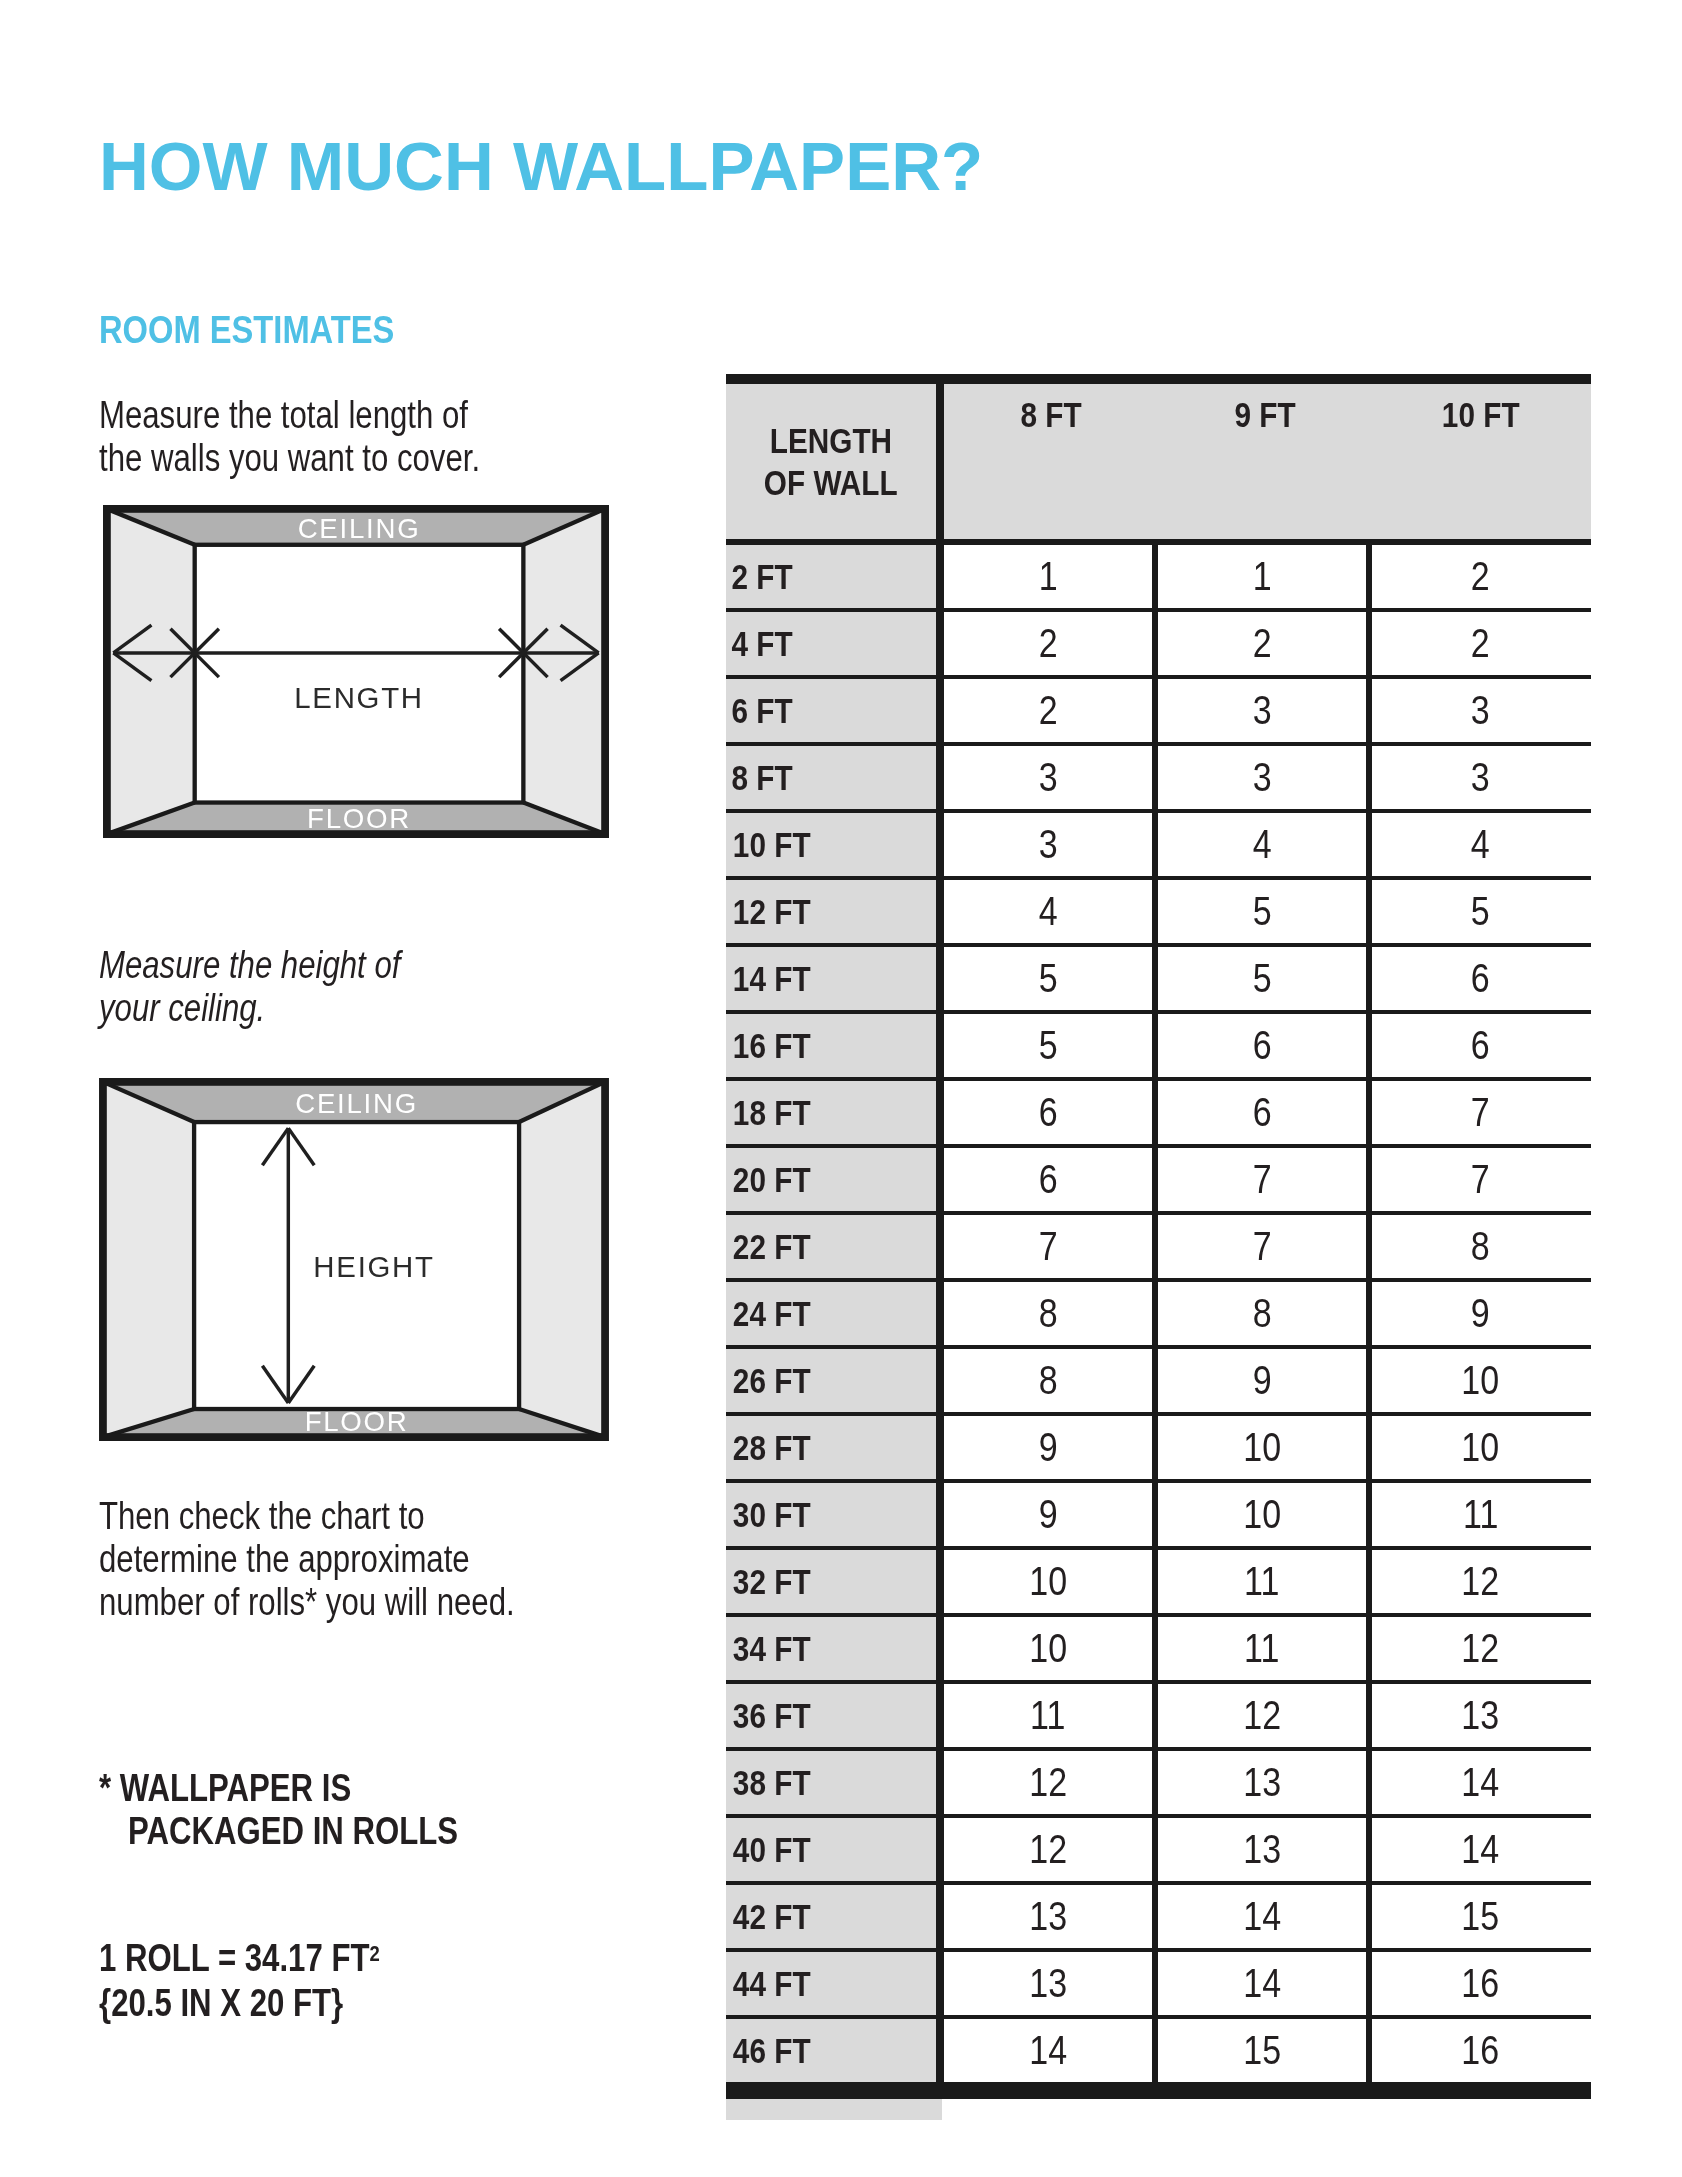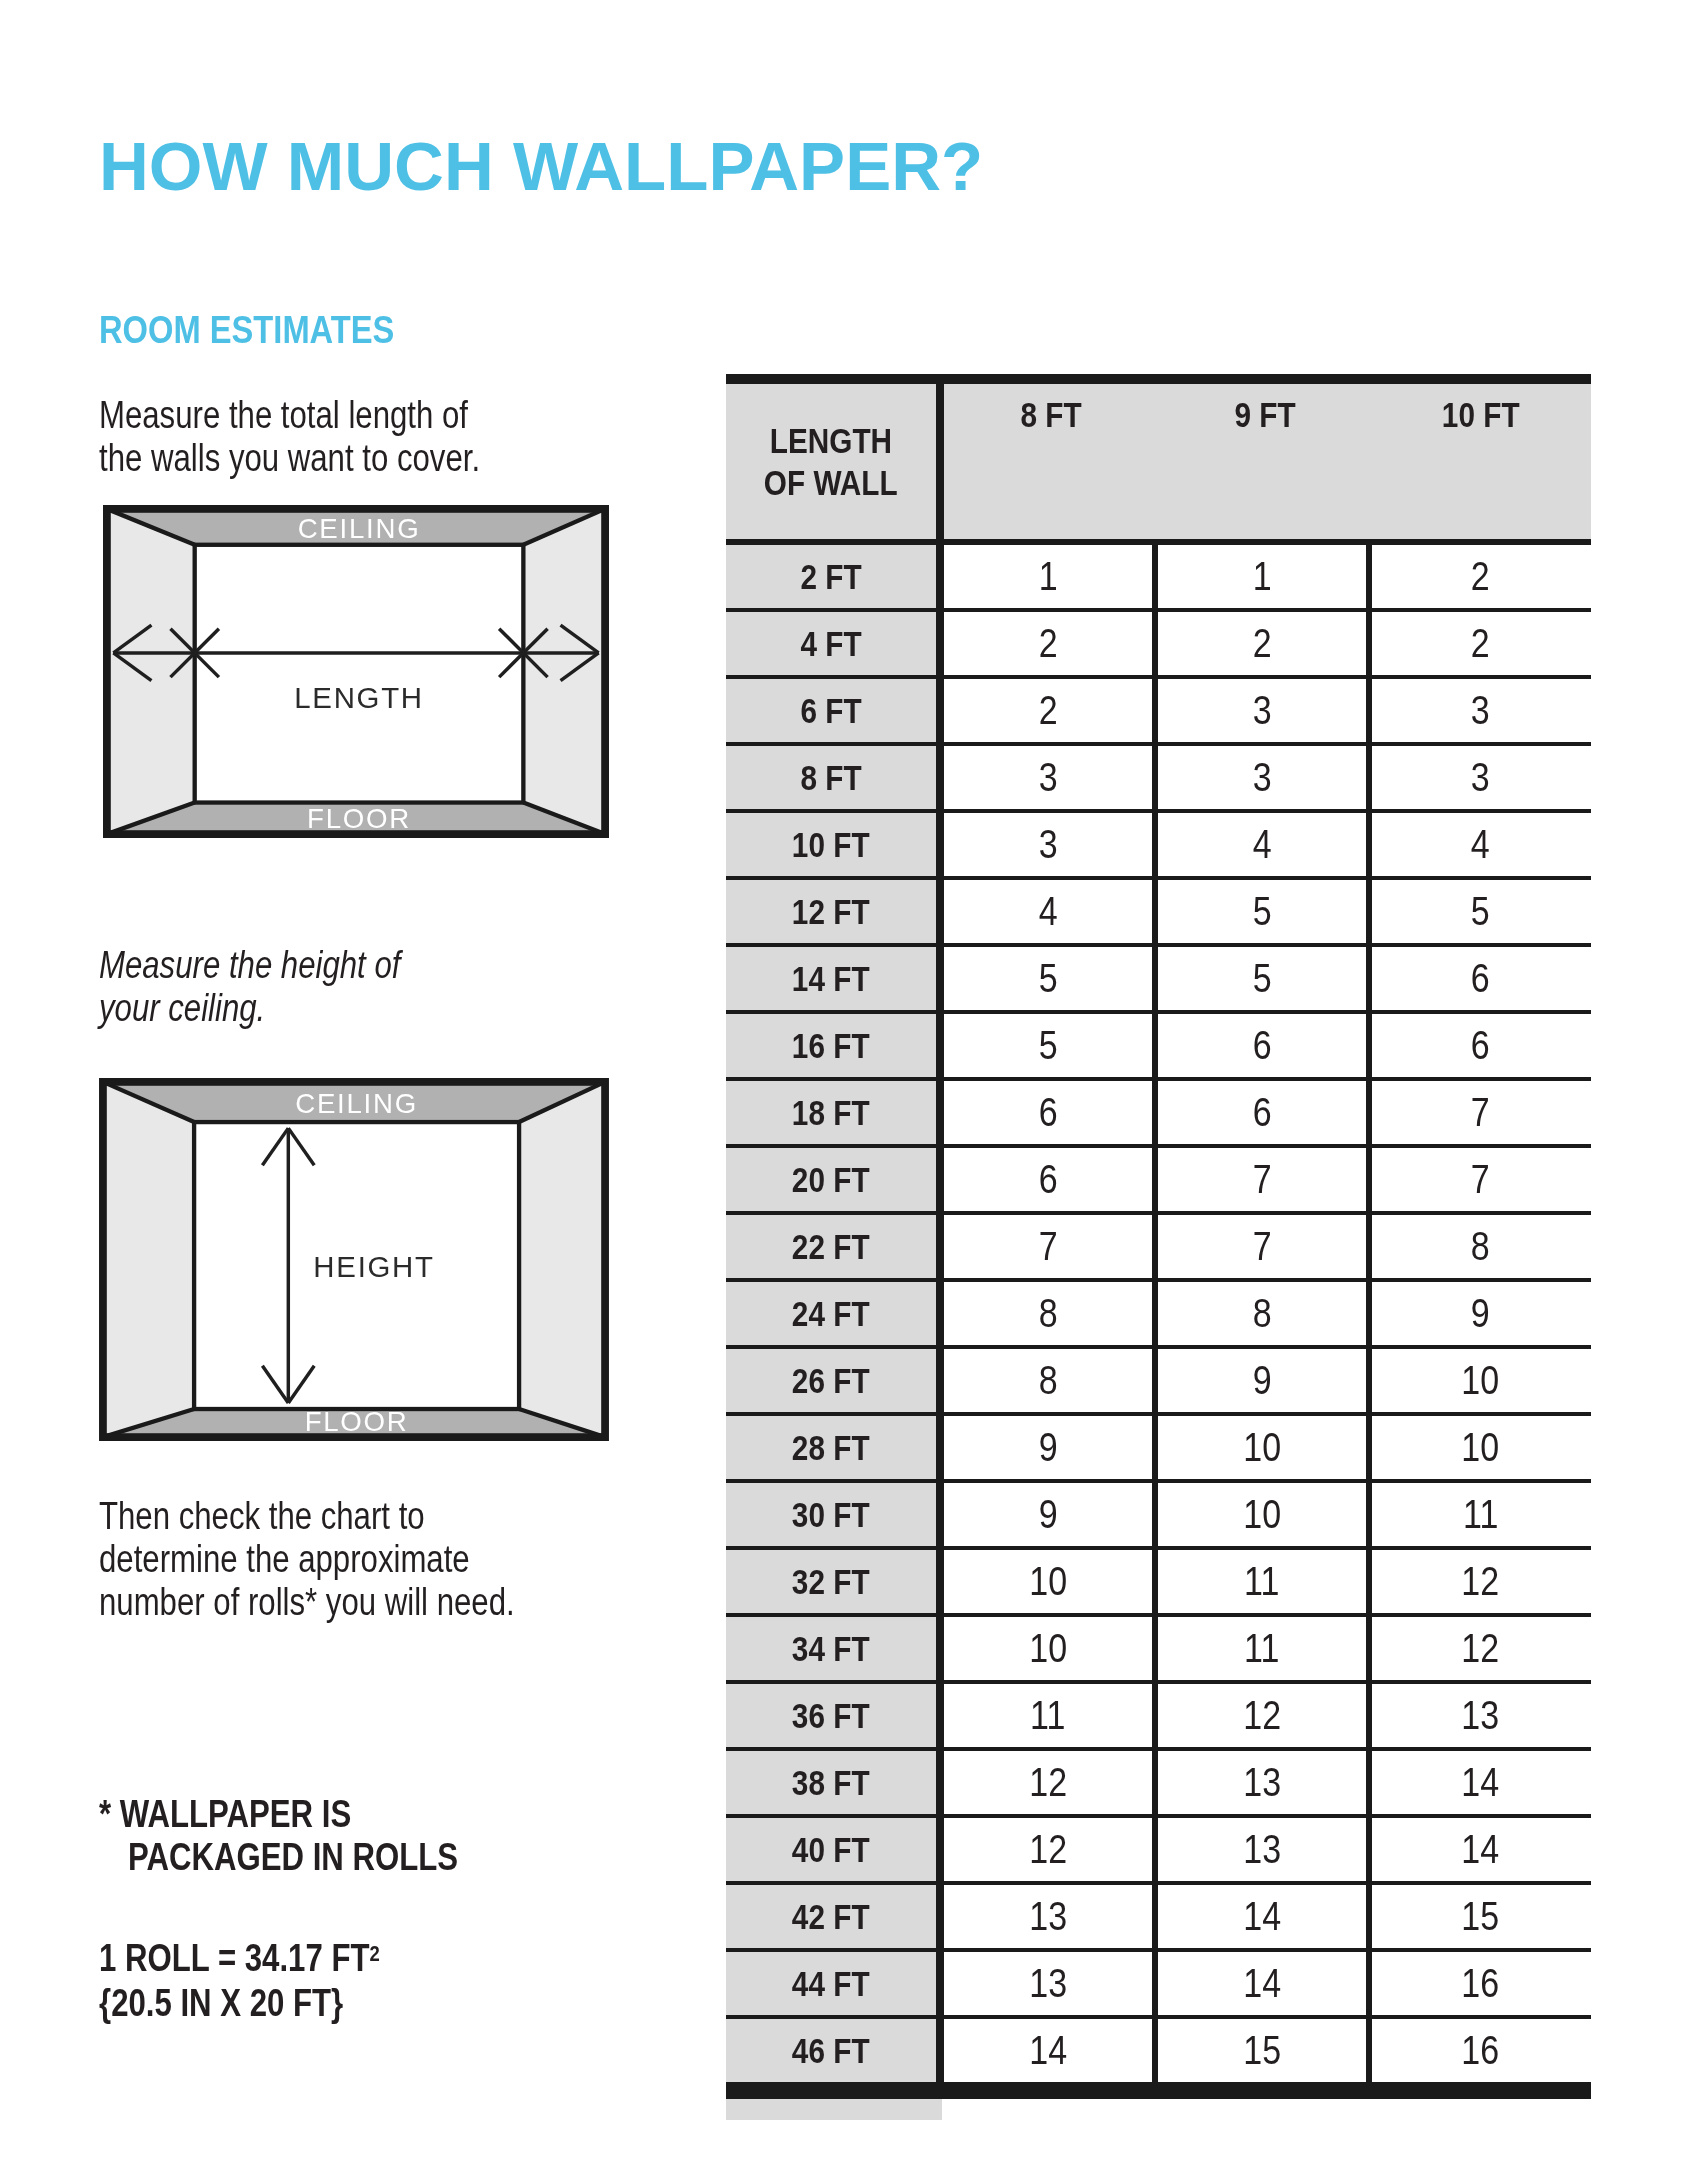--- a/index.html
+++ b/index.html
@@ -11,21 +11,21 @@
         font-family:"Liberation Sans","DejaVu Sans",sans-serif;color:var(--ink);}
   .title{position:absolute;left:99px;top:86px;font-size:69px;font-weight:bold;
          color:var(--blue);white-space:nowrap;line-height:69px;}
   .subhead{position:absolute;font-size:38px;font-weight:bold;color:var(--blue);
            white-space:nowrap;line-height:38px;}
   .subhead-left{left:99px;top:311px;transform:scaleX(.86);transform-origin:left center;}
   .subhead-table{left:726px;top:311px;width:865px;text-align:center;}
   .cond{display:inline-block;transform:scaleX(.85);transform-origin:center center;white-space:nowrap;}
   .body-copy{position:absolute;font-size:38px;line-height:43px;color:var(--ink);}
   .body-copy .ln{transform:scaleX(.82);transform-origin:left center;white-space:nowrap;}
-  .bold-copy{font-weight:bold;margin-top:26px;}
+  .bold-copy{font-weight:bold;}
   .indent{margin-left:29px;}
   .roll-info{line-height:45px;font-weight:bold;margin-top:32px;}
   sup{font-size:22.5px;vertical-align:top;line-height:35px;}
   .diagram{position:absolute;}
   svg text{font-family:"Liberation Sans","DejaVu Sans",sans-serif;}
   .band{fill:var(--gray-band);}
   .wall{fill:var(--gray-wall);}
   .bwall{fill:#fff;stroke:var(--line);stroke-width:5;}
   .edge{stroke:var(--line);stroke-width:5;}
   .outer{fill:none;stroke:var(--line);stroke-width:9;}
@@ -40,21 +40,21 @@
            justify-content:center;align-items:center;font-weight:bold;font-size:35px;line-height:42px;}
   .th-right{flex:1;display:flex;flex-direction:column;}
   .group-header{height:89px;display:flex;align-items:center;justify-content:center;
                 font-weight:bold;font-size:35px;border-bottom:3.5px solid var(--line);}
   .subcols{height:62px;display:flex;}
   .subcol{display:flex;align-items:center;justify-content:center;font-weight:bold;font-size:35px;}
   .subcol.s0,.subcol.s1{width:214px;}
   .subcol.s2{width:217px;}
   .trow{display:flex;height:63px;border-bottom:4.3px solid var(--line);}
   .tlabel{width:210px;background:var(--gray-cell);border-right:8.6px solid var(--line);
-          display:flex;align-items:center;justify-content:center;font-weight:bold;font-size:35px;}
+          display:flex;align-items:center;font-weight:bold;font-size:35px;}
   .tcell{display:flex;align-items:center;justify-content:center;font-size:40px;
          font-weight:400;background:#fff;}
   .tcell.c0,.tcell.c1{width:208px;border-right:6px solid var(--line);}
   .tcell.c2{width:217px;}
   .botbar{height:13px;background:var(--line);}
   .stub{width:216px;height:21px;background:var(--gray-cell);}
 </style>
 </head>
 <body>
 

